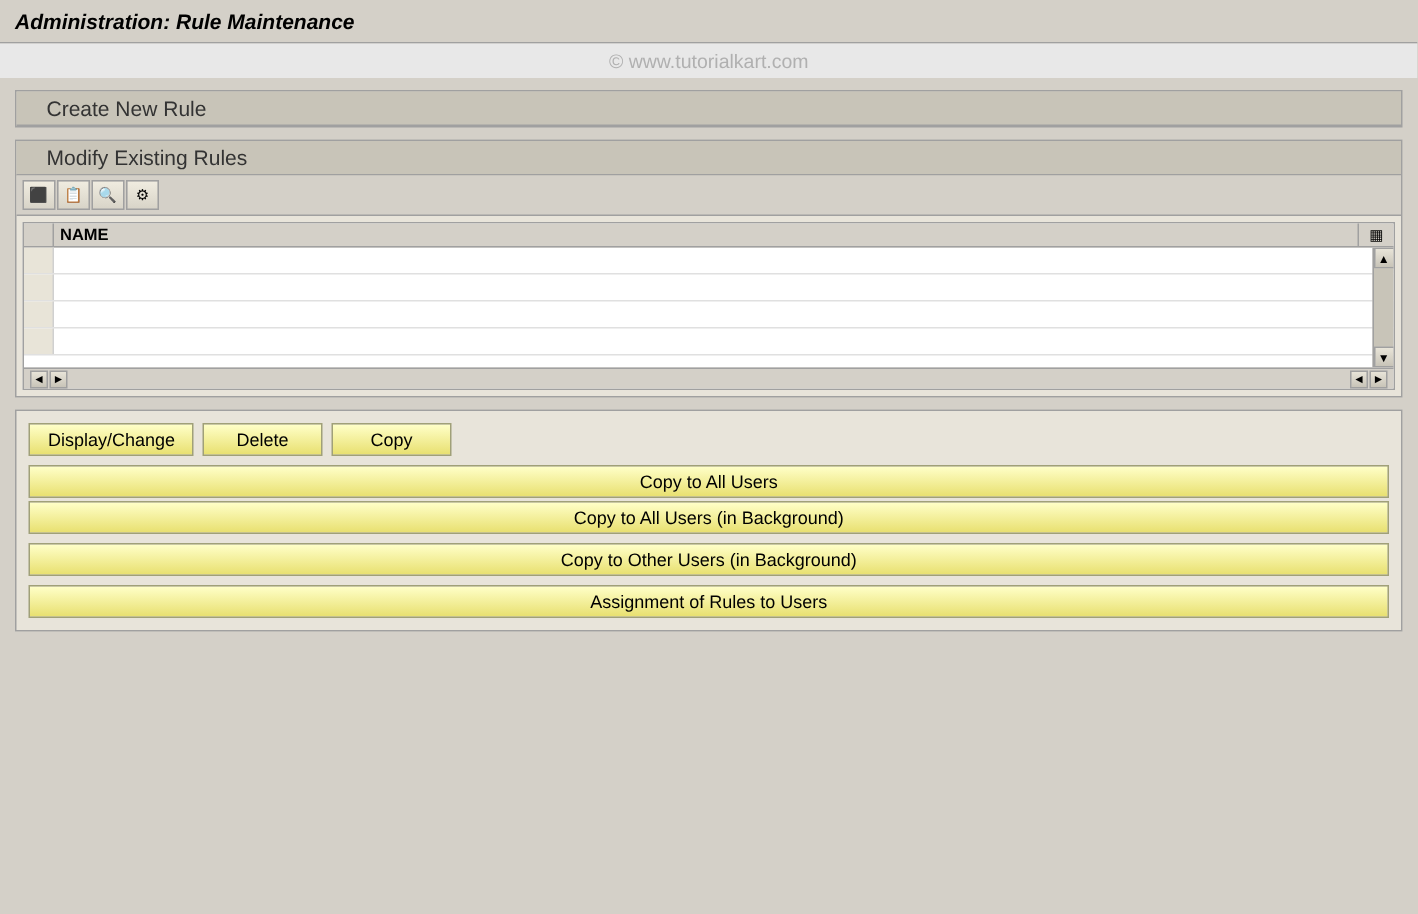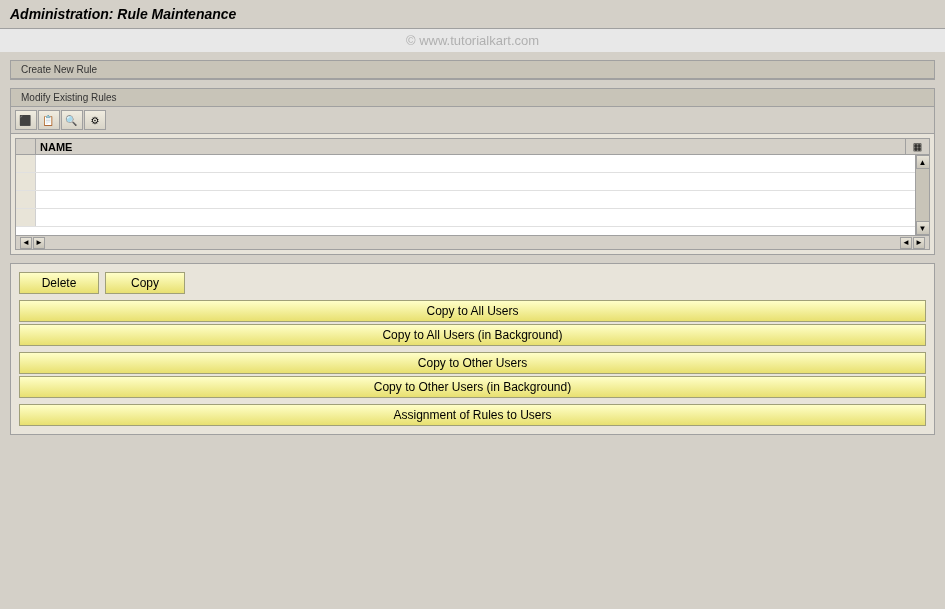--- a/index.html
+++ b/index.html
@@ -41,22 +41,22 @@
       gap: 8px;
     }
 
     .section {
       border: 1px solid #a0a0a0;
       background-color: #e8e4da;
     }
 
     .section-header {
       background-color: #c8c4b8;
-      padding: 3px 10px;
-      font-size: 10px;
+      padding: 3px 20px;
+      font-size: 14px;
       color: #333;
       border-bottom: 1px solid #a0a0a0;
     }
 
     .section-body {
       padding: 8px;
     }
 
     .sap-button {
       background: linear-gradient(to bottom, #ffffc8, #e8e070);
@@ -356,31 +356,31 @@
           </div>
         </div>
       </div>
     </div>
   </div>
 
   <div class="section selection-section">
     <div class="section-body">
 
       <div class="button-row">
+        <button class="sap-button btn-display-change">Display/Change</button>
         <button class="sap-button btn-delete">Delete</button>
         <button class="sap-button btn-copy">Copy</button>
       </div>
 
       <div class="buttons-group">
         <button class="sap-button btn-full-width">Copy to All Users</button>
         <button class="sap-button btn-full-width">Copy to All Users (in Background)</button>
       </div>
 
       <div class="buttons-group">
-        <button class="sap-button btn-full-width">Copy to Other Users</button>
         <button class="sap-button btn-full-width">Copy to Other Users (in Background)</button>
       </div>
 
       <div class="buttons-group">
         <button class="sap-button btn-full-width">Assignment of Rules to Users</button>
       </div>
 
     </div>
   </div>
 

